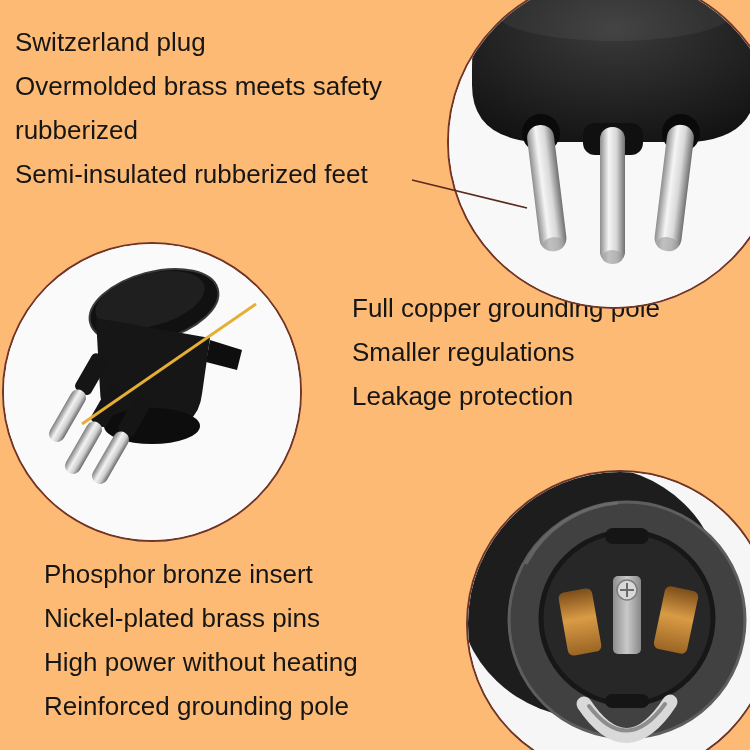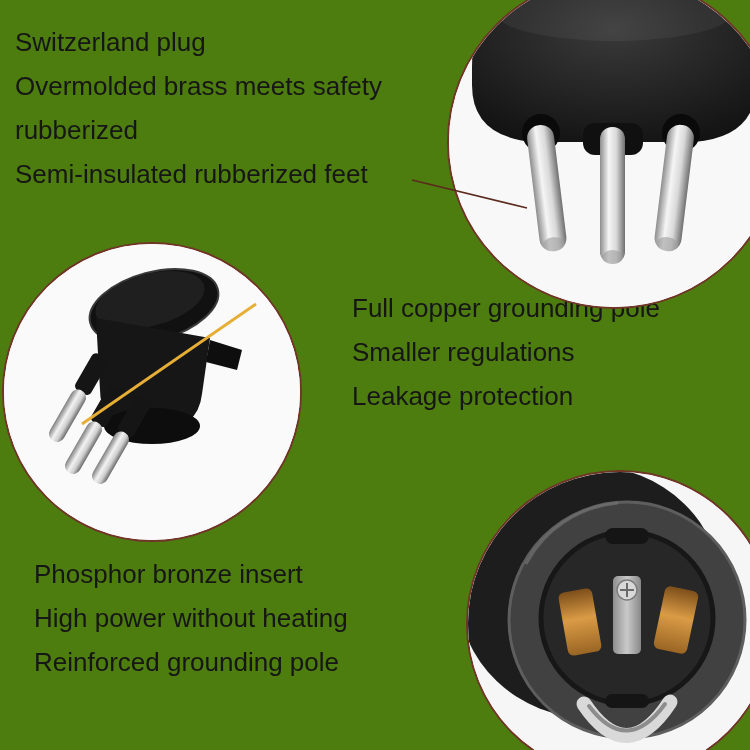--- a/index.html
+++ b/index.html
@@ -1,33 +1,33 @@
 <!DOCTYPE html>
 <html><head>
 <meta charset="utf-8">
 <style>
   html,body{margin:0;padding:0;background:#ffffff;}
   #stage{
     position:relative;width:750px;height:750px;overflow:hidden;
-    background:#4d7c0f;color:#161616;
+    background:#fdba74;color:#161616;
     font-family:"Liberation Sans",sans-serif;
   }
   .text-block{position:absolute;}
   .tline{font-size:26px;line-height:28px;margin-bottom:16px;white-space:nowrap;color:#161616;}
   .photo{
     position:absolute;border-radius:50%;
     border:2px solid #713527;overflow:hidden;background:#fafafa;
   }
   .photo svg{display:block;width:100%;height:100%;}
   #photo-top-right{left:447px;top:-25px;width:330px;height:330px;}
   #photo-mid-left{left:2px;top:242px;width:296px;height:296px;}
   #photo-bottom-right{left:466px;top:470px;width:304px;height:304px;}
   #tb-top-left{left:15px;top:28px;}
   #tb-mid-right{left:352px;top:294px;}
-  #tb-bottom-left{left:34px;top:560px;}
+  #tb-bottom-left{left:44px;top:560px;}
   #callout-overlay{position:absolute;left:0;top:0;width:750px;height:750px;pointer-events:none;}
 </style>
 </head>
 <body>
 
 <div id="stage">
 
   <div class="text-block" id="tb-top-left">
     <div class="tline">Switzerland plug</div>
     <div class="tline">Overmolded brass meets safety</div>
@@ -36,20 +36,21 @@
   </div>
 
   <div class="text-block" id="tb-mid-right">
     <div class="tline">Full copper grounding pole</div>
     <div class="tline">Smaller regulations</div>
     <div class="tline">Leakage protection</div>
   </div>
 
   <div class="text-block" id="tb-bottom-left">
     <div class="tline">Phosphor bronze insert</div>
+    <div class="tline">Nickel-plated brass pins</div>
     <div class="tline">High power without heating</div>
     <div class="tline">Reinforced grounding pole</div>
   </div>
 
   <div class="photo" id="photo-top-right">
     <svg viewBox="0 0 330 330">
       <defs>
         <linearGradient id="pgA" x1="0" y1="0" x2="1" y2="0">
           <stop offset="0" stop-color="#8d8d8d"></stop>
           <stop offset="0.35" stop-color="#f5f5f5"></stop>

